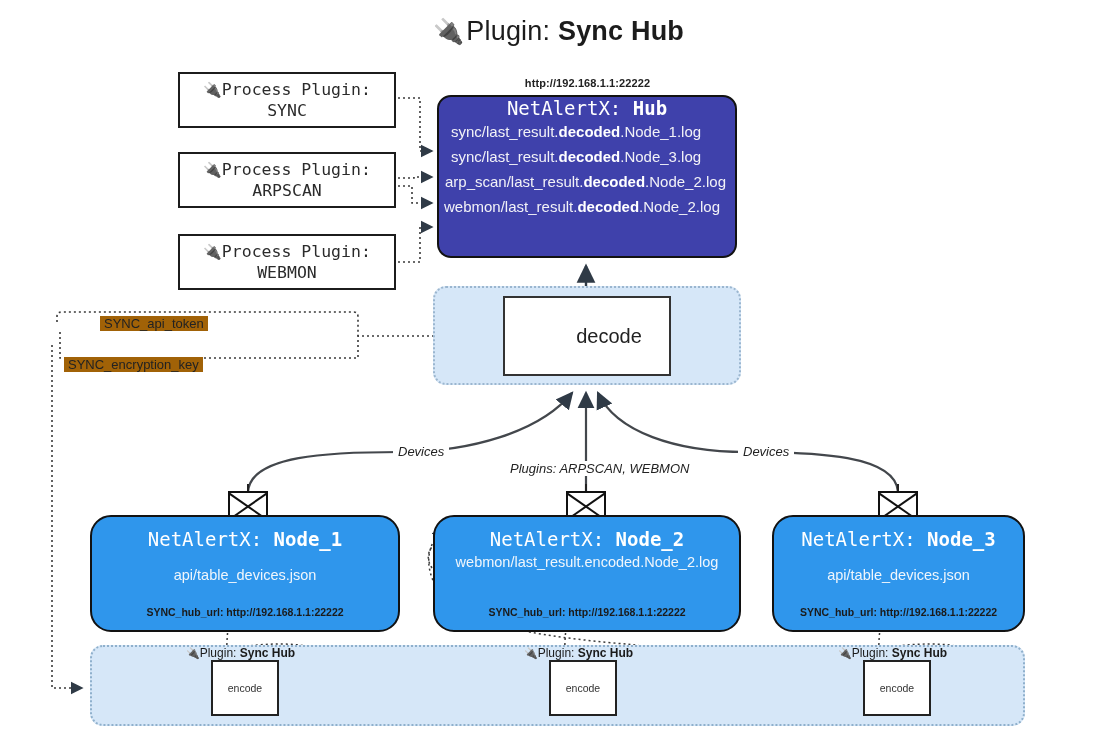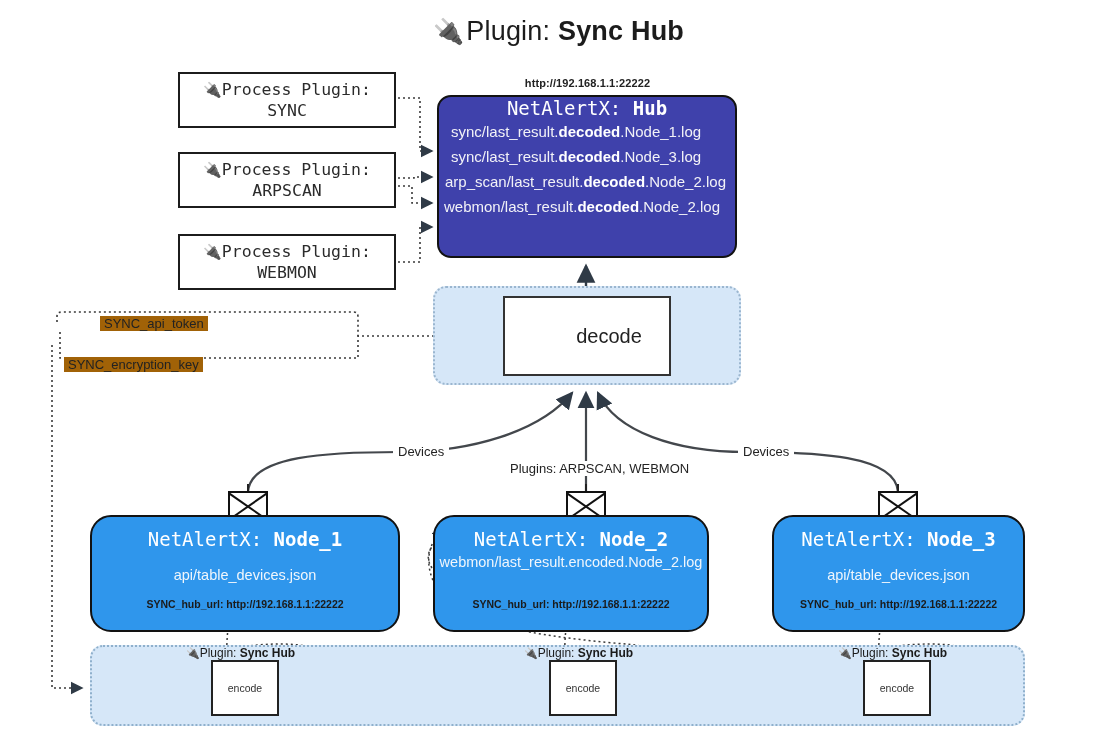--- a/index.html
+++ b/index.html
@@ -42,41 +42,41 @@
 
   
   .keylbl{font-size:13px;color:#222;background:#a16207;padding:0 4px;}
 
   
   .node{height:117px;background:#2f96ec;border:2.5px solid #121212;
         border-radius:21px;box-sizing:border-box;}
   .node .ntitle{margin-top:11px;text-align:center;font-size:19px;color:#fff;}
   .node .ntitle b{font-weight:bold;}
   .node .nline{text-align:center;font-size:14.5px;color:#f0f6fc;line-height:25px;}
-  .node .nurl{position:absolute;left:0;width:100%;bottom:20px;text-align:center;
+  .node .nurl{position:absolute;left:0;width:100%;bottom:12px;text-align:center;
               font-size:10.5px;font-weight:bold;color:#1b1b1b;}
 
   
   .env{width:40px;height:28px;background:#fff;border:2px solid #111;
        box-sizing:border-box;}
   .env i{position:absolute;display:block;background:#111;}
 
   
   #band{left:90px;top:645px;width:935px;height:81px;background:#d6e7f8;
         border:2px dotted #8fb0cc;border-radius:13px;box-sizing:border-box;}
   .enc{width:68px;height:56px;background:#fff;border:2px solid #222;
        box-sizing:border-box;display:flex;align-items:center;
        justify-content:center;font-size:10.5px;color:#333;}
   .plglbl{font-size:12px;color:#1b1b1b;white-space:nowrap;}
   .plglbl b{font-weight:bold;}
   .plglbl .plug{font-family:"DejaVu Sans",sans-serif;font-size:11px;}
 
   
   .edgelbl{font-size:13px;color:#232323;background:#fff;padding:0 5px;
-           white-space:nowrap;}
+           white-space:nowrap;font-style:italic;}
   svg.layer{position:absolute;left:0;top:0;width:1117px;height:754px;
             pointer-events:none;}
 </style>
 </head>
 <body>
 
 <div class="abs" id="title">
   <span class="plug">🔌</span><span>Plugin:</span>
   <span class="strong">Sync Hub</span>
 </div>
@@ -169,21 +169,21 @@
   <i style="right:-1px;top:-1px;width:47px;height:1.8px;transform-origin:100% 0;transform:rotate(-35deg)"></i>
 </div>
 
 <div class="abs node" style="left:90px;top:515px;width:310px;">
   <div class="ntitle mono"><span>NetAlertX:</span>
     <b>Node_1</b></div>
   <div class="nline" style="margin-top:13px">api/table_devices.json</div>
   <div class="nurl">SYNC_hub_url: http://192.168.1.1:22222</div>
 </div>
 
-<div class="abs node" style="left:433px;top:515px;width:276px;">
+<div class="abs node" style="left:433px;top:515px;width:308px;">
   <div class="ntitle mono"><span>NetAlertX:</span>
     <b>Node_2</b></div>
   <div class="nline">webmon/last_result.encoded.Node_2.log</div>
   <div class="nurl">SYNC_hub_url: http://192.168.1.1:22222</div>
 </div>
 
 <div class="abs node" style="left:772px;top:515px;width:253px;">
   <div class="ntitle mono"><span>NetAlertX:</span>
     <b>Node_3</b></div>
   <div class="nline" style="margin-top:13px">api/table_devices.json</div>

